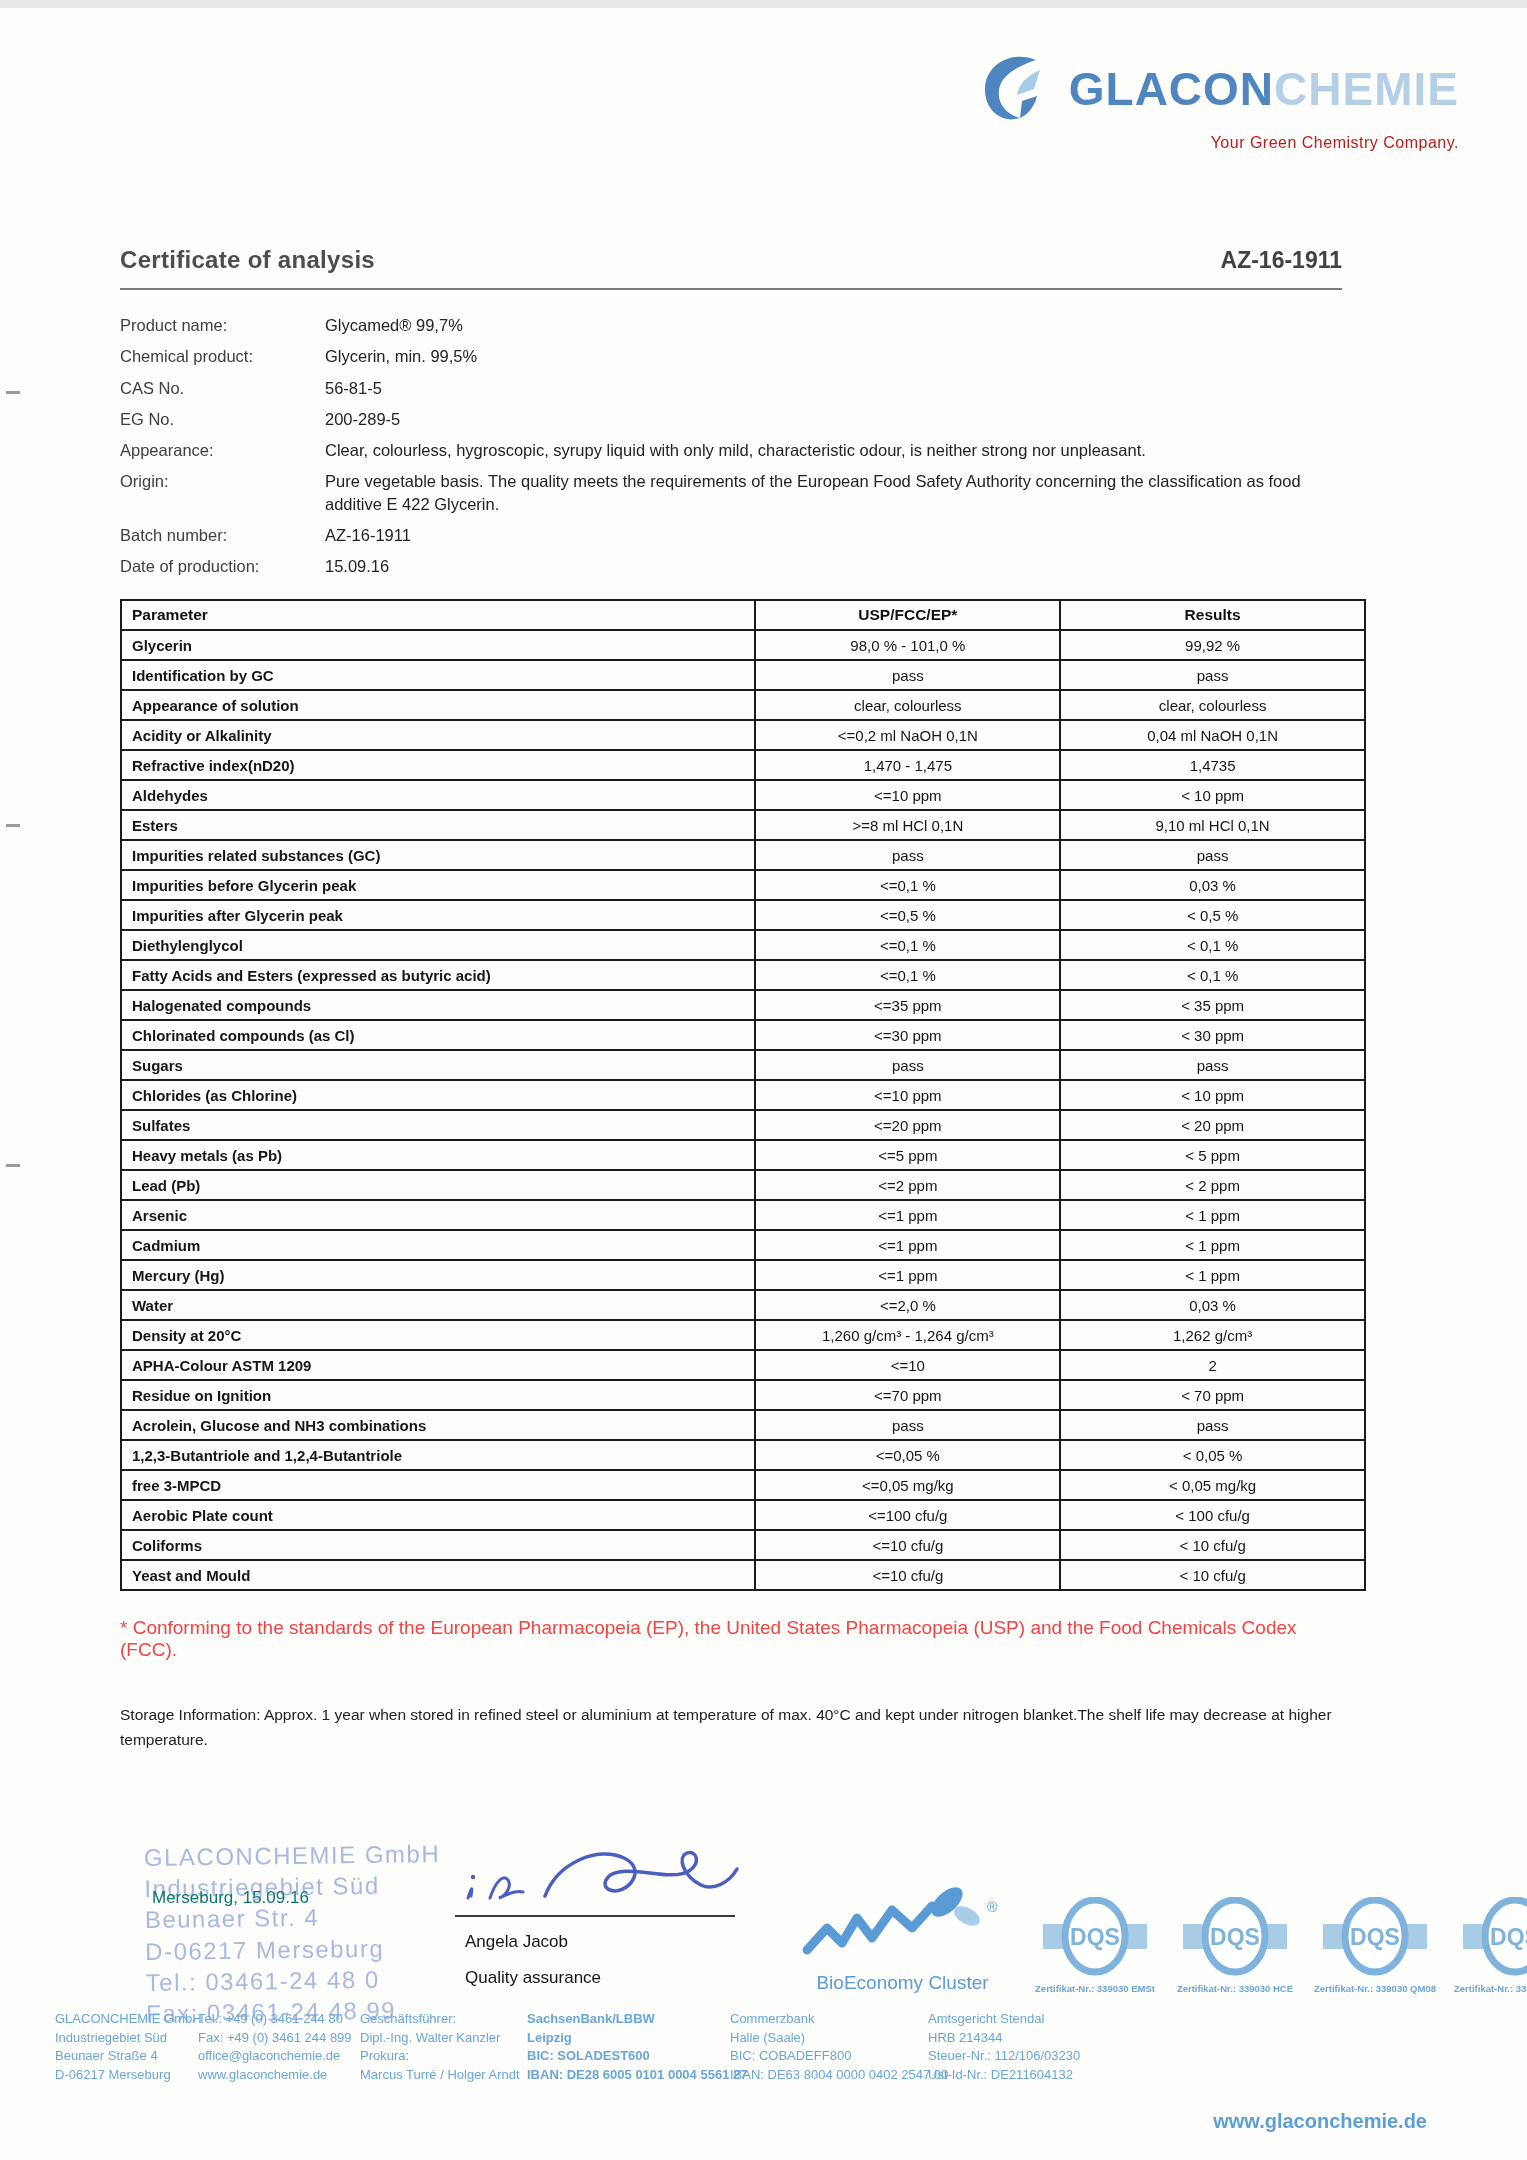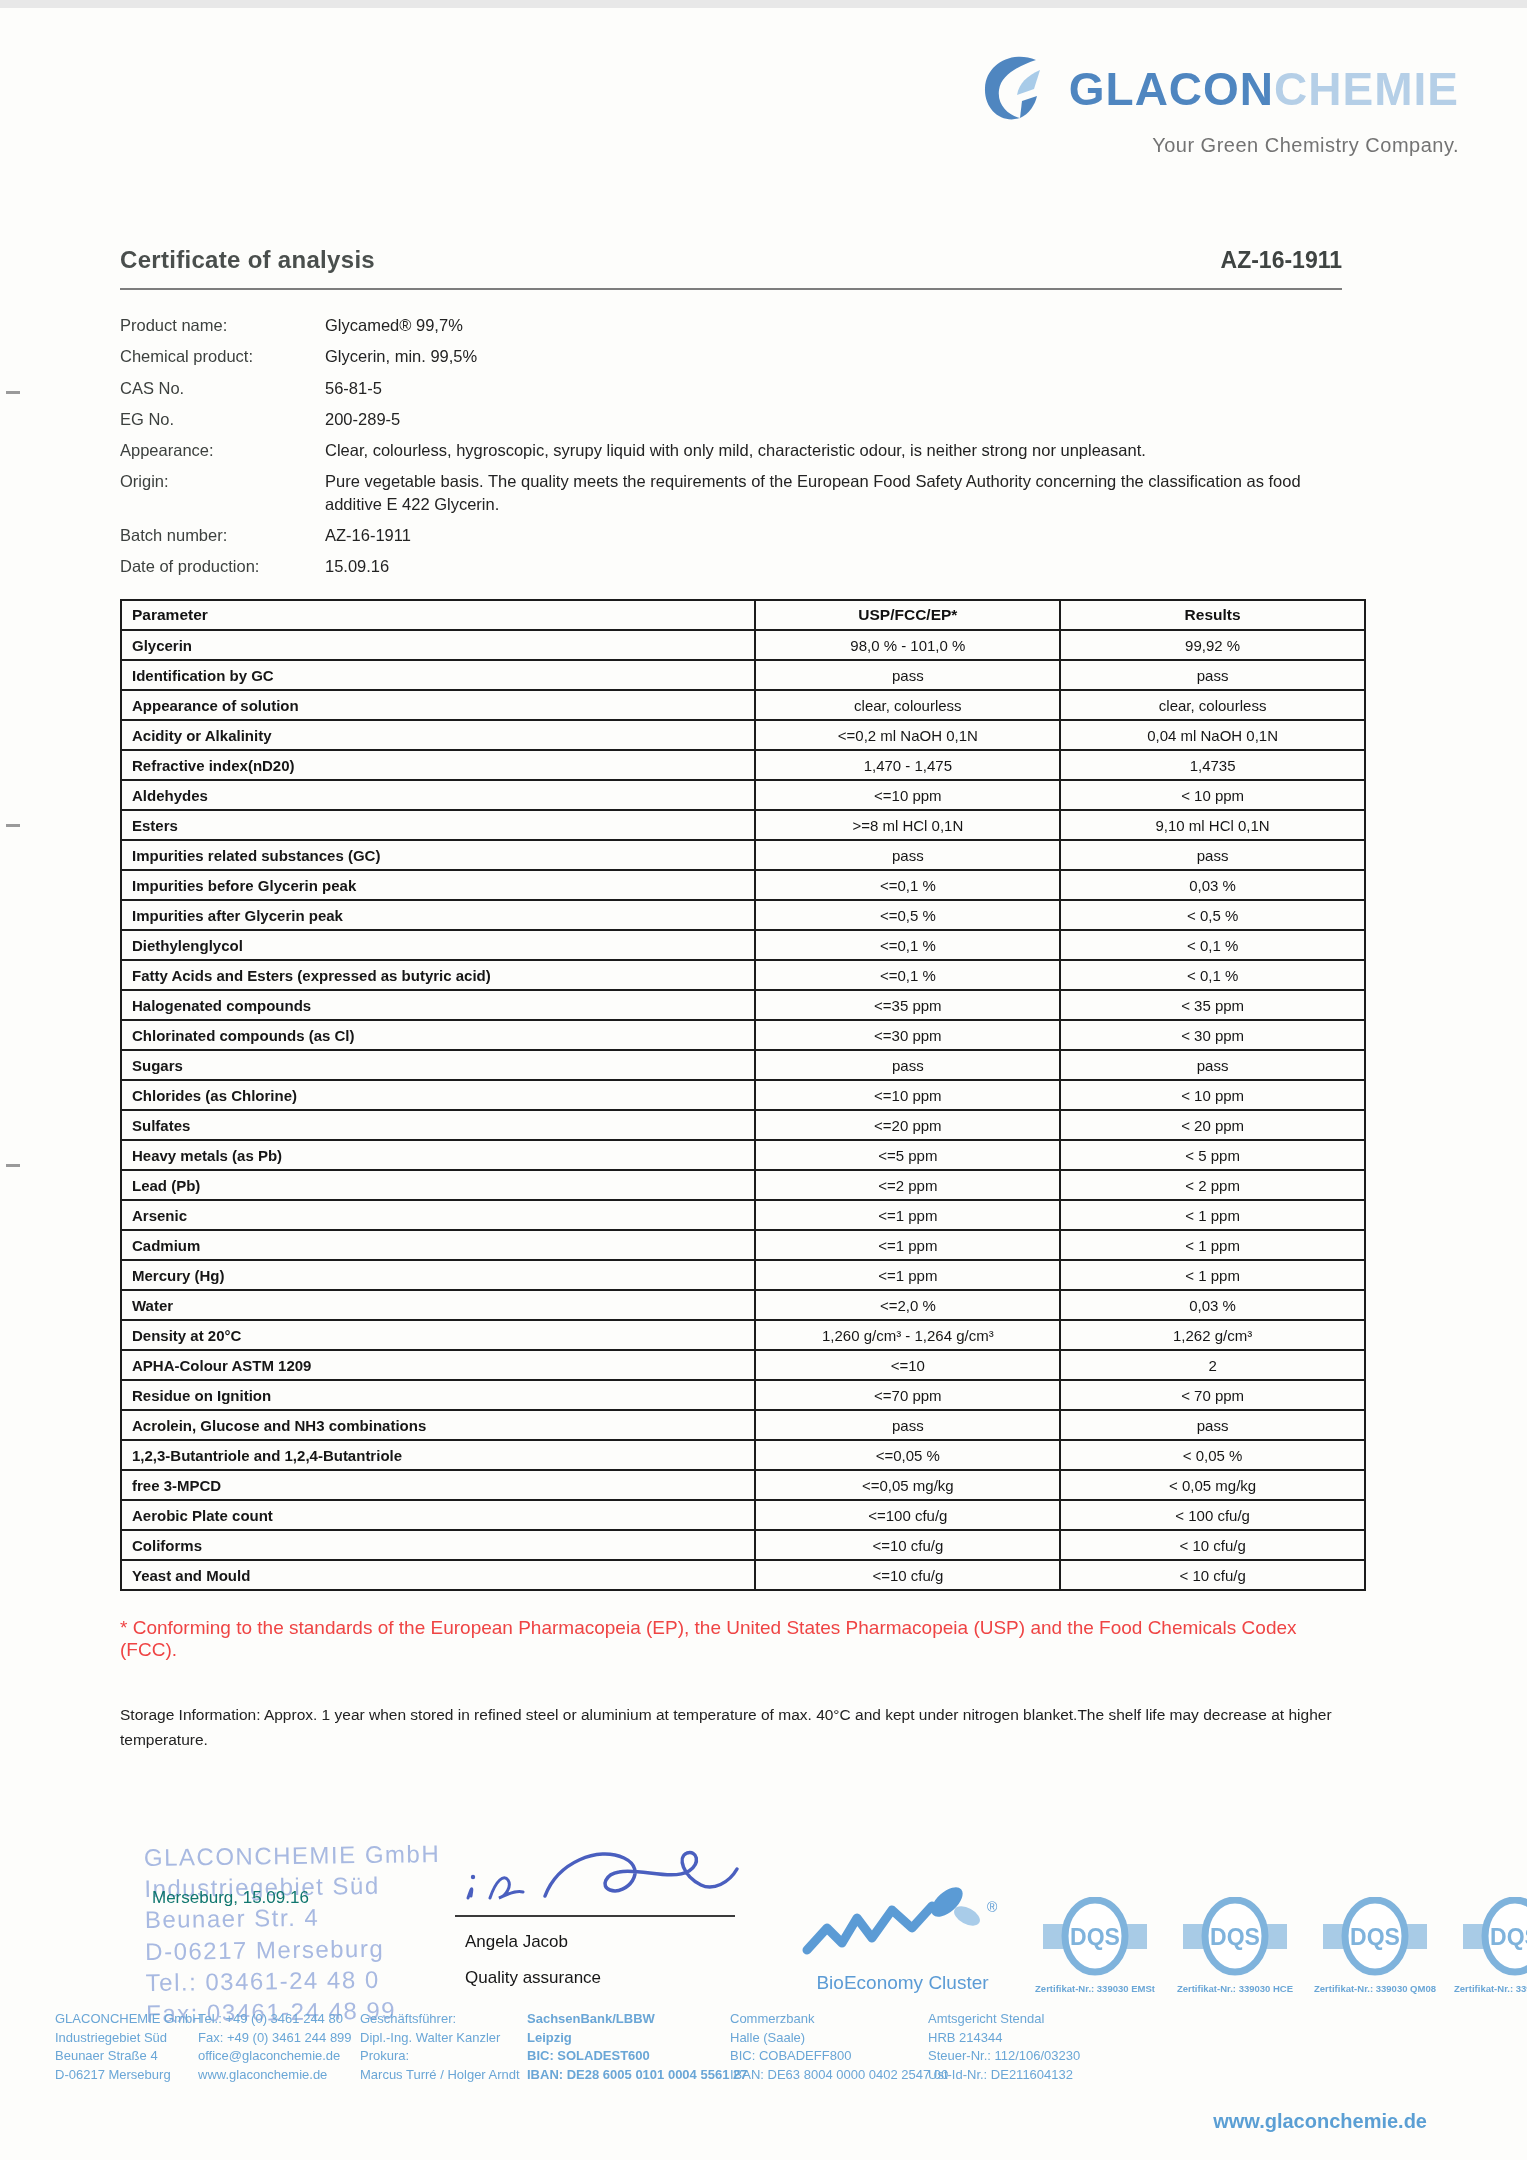--- a/index.html
+++ b/index.html
@@ -9,21 +9,21 @@
     background:#fdfdfb; color:#1f1f1f; overflow:hidden;
   }
   .fold-mark { position:absolute; left:6px; width:14px; height:3px; background:#9a9a9a; }
 
   
   .logo-block { position:absolute; top:42px; right:68px; text-align:right; }
   .logo-top { display:flex; align-items:center; justify-content:flex-end; gap:14px; }
   .logo-word { font-size:46px; font-weight:bold; letter-spacing:1px; line-height:1; }
   .lg-bold  { color:#4f86c0; }
   .lg-light { color:#b5cfe7; font-weight:bold; }
-  .tagline { font-size:20px; color:#737373; margin-top:6px; letter-spacing:0.5px; }
+  .tagline { font-size:16px; color:#b91c1c; margin-top:6px; letter-spacing:0.5px; }
 
   
   .content { position:absolute; left:120px; top:238px; width:1222px; }
   .titlebar { display:flex; justify-content:space-between; align-items:baseline; }
   .titlebar h1 { font-size:24px; color:#4a4f4d; letter-spacing:0.3px; }
   .docnum { font-size:23px; font-weight:bold; color:#3f4442; }
   .rule { border:none; border-top:2px solid #7d7d7d; margin:14px 0 24px 0; }
 
   
   .info-row { display:grid; grid-template-columns:205px 1fr; margin-bottom:9px; }

